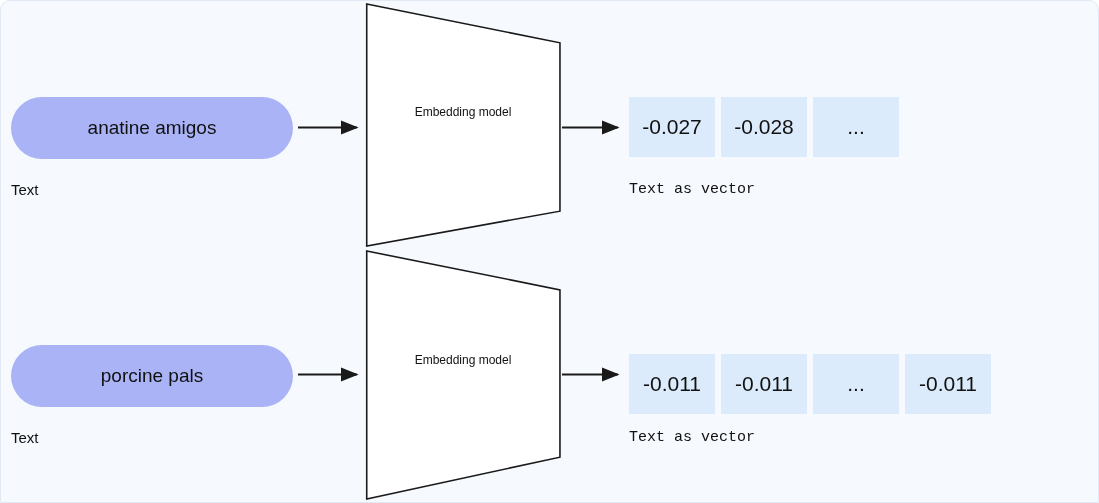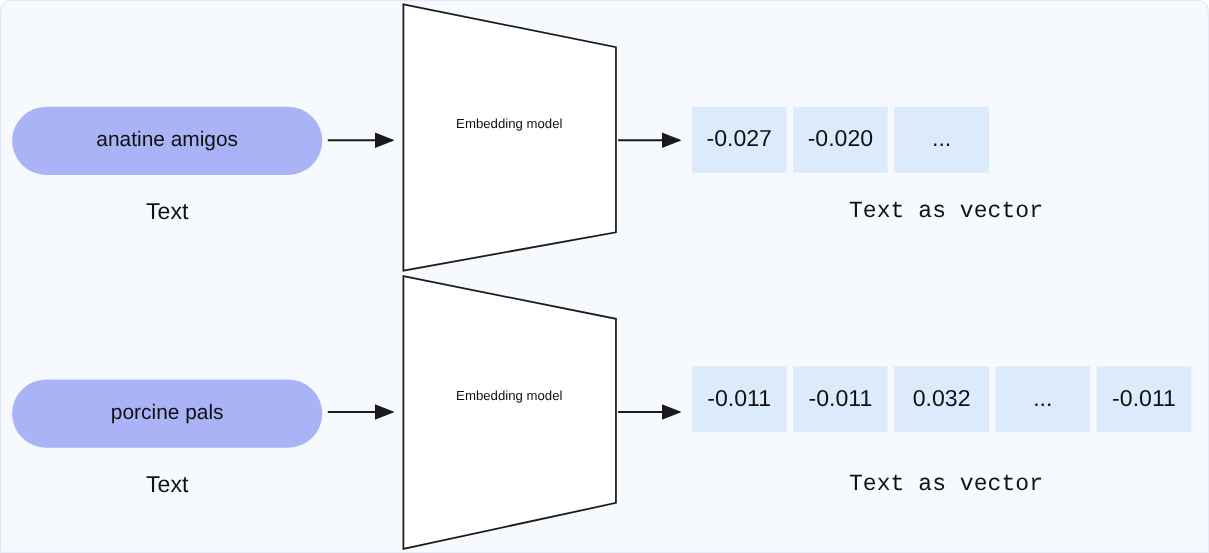--- a/index.html
+++ b/index.html
@@ -35,22 +35,21 @@
     border-radius: 31px;
     display: flex;
     align-items: center;
     justify-content: center;
     font-size: 19px;
   }
   .pill.row0 { top: 96px; }
   .pill.row1 { top: 344px; }
   .caption {
     position: absolute;
-    text-align: center;
-    font-size: 21px;
+    font-size: 15px;
   }
   .caption.input { left: 10px; width: 282px; }
   .caption.output { left: 628px; width: 462px; font-family: Liberation Mono, monospace; }
   .caption.row0 { top: 180px; }
   .caption.row1 { top: 428px; }
   .model-label {
     position: absolute;
     left: 392px;
     width: 140px;
     text-align: center;
@@ -59,21 +58,21 @@
   }
   .model-label.row0 { top: 103px; }
   .model-label.row1 { top: 351px; }
   .vector {
     position: absolute;
     left: 628px;
     display: flex;
     gap: 6px;
   }
   .vector.row0 { top: 96px; }
-  .vector.row1 { top: 332px; }
+  .vector.row1 { top: 353px; }
   .cell {
     width: 86px;
     height: 60px;
     background: var(--cell, #dcebfb);
     display: flex;
     align-items: center;
     justify-content: center;
     font-size: 21px;
   }
   svg .shape {
@@ -111,34 +110,33 @@
 
   <div class="pill row0">
     <span>anatine amigos</span>
   </div>
   <div class="caption input row0">Text</div>
 
   <div class="model-label row0">Embedding model</div>
 
   <div class="vector row0">
     <div class="cell">-0.027</div>
-    <div class="cell">-0.020</div>
+    <div class="cell">-0.028</div>
     <div class="cell">...</div>
   </div>
   <div class="caption output row0">Text as vector</div>
 
   <div class="pill row1">
     <span>porcine pals</span>
   </div>
   <div class="caption input row1">Text</div>
 
   <div class="model-label row1">Embedding model</div>
 
   <div class="vector row1">
     <div class="cell">-0.011</div>
     <div class="cell">-0.011</div>
-    <div class="cell">0.032</div>
     <div class="cell">...</div>
     <div class="cell">-0.011</div>
   </div>
   <div class="caption output row1">Text as vector</div>
 
 </div>
 
 </body></html>

